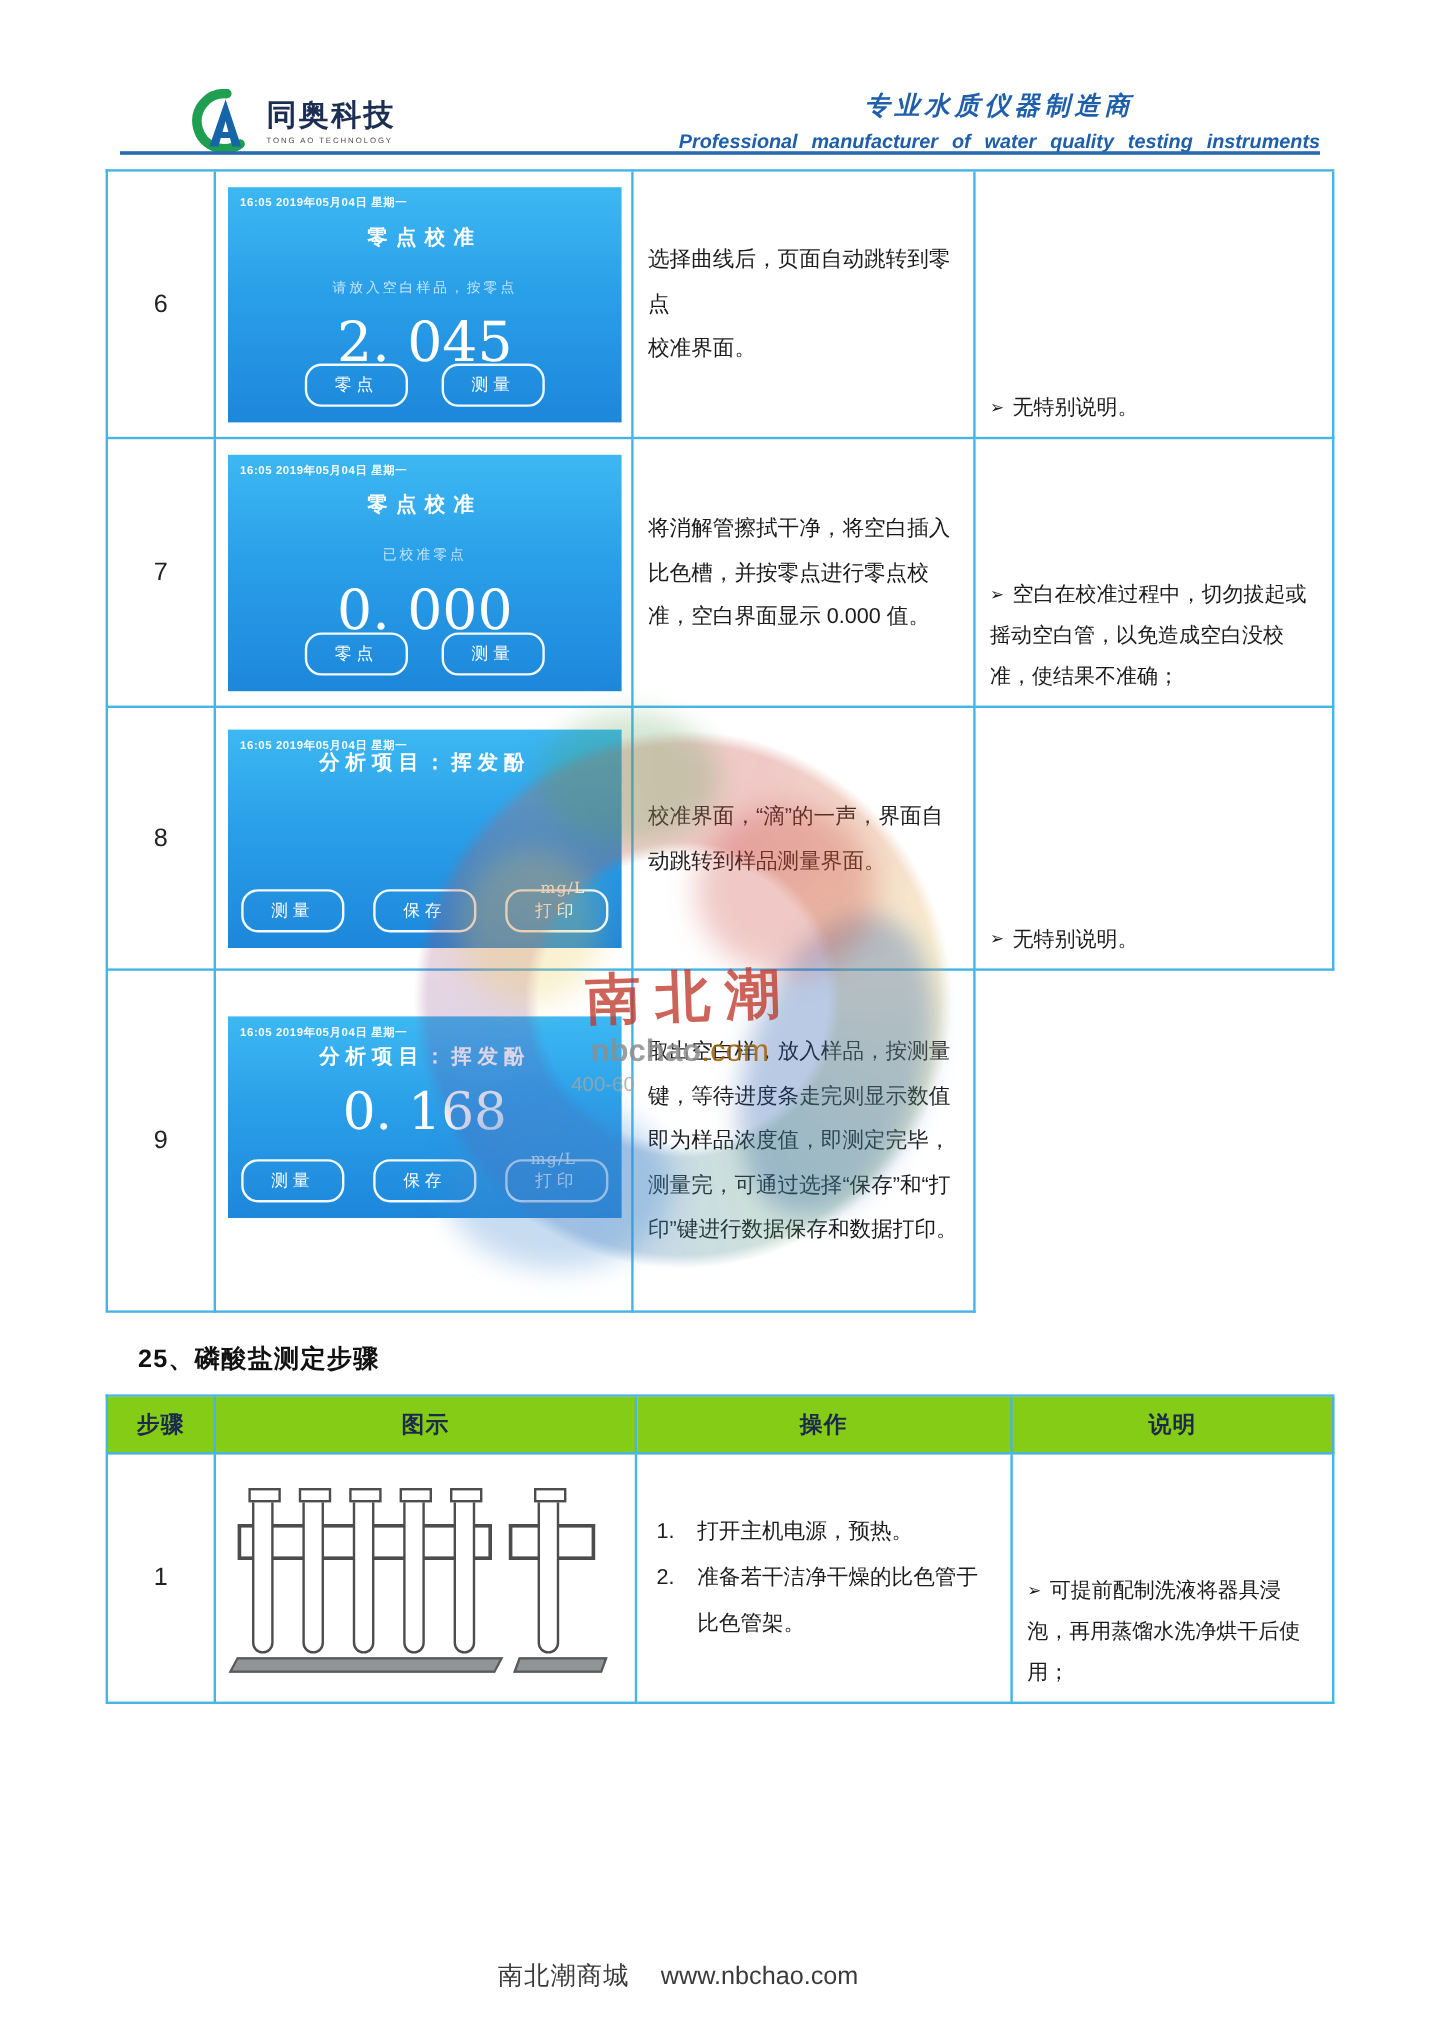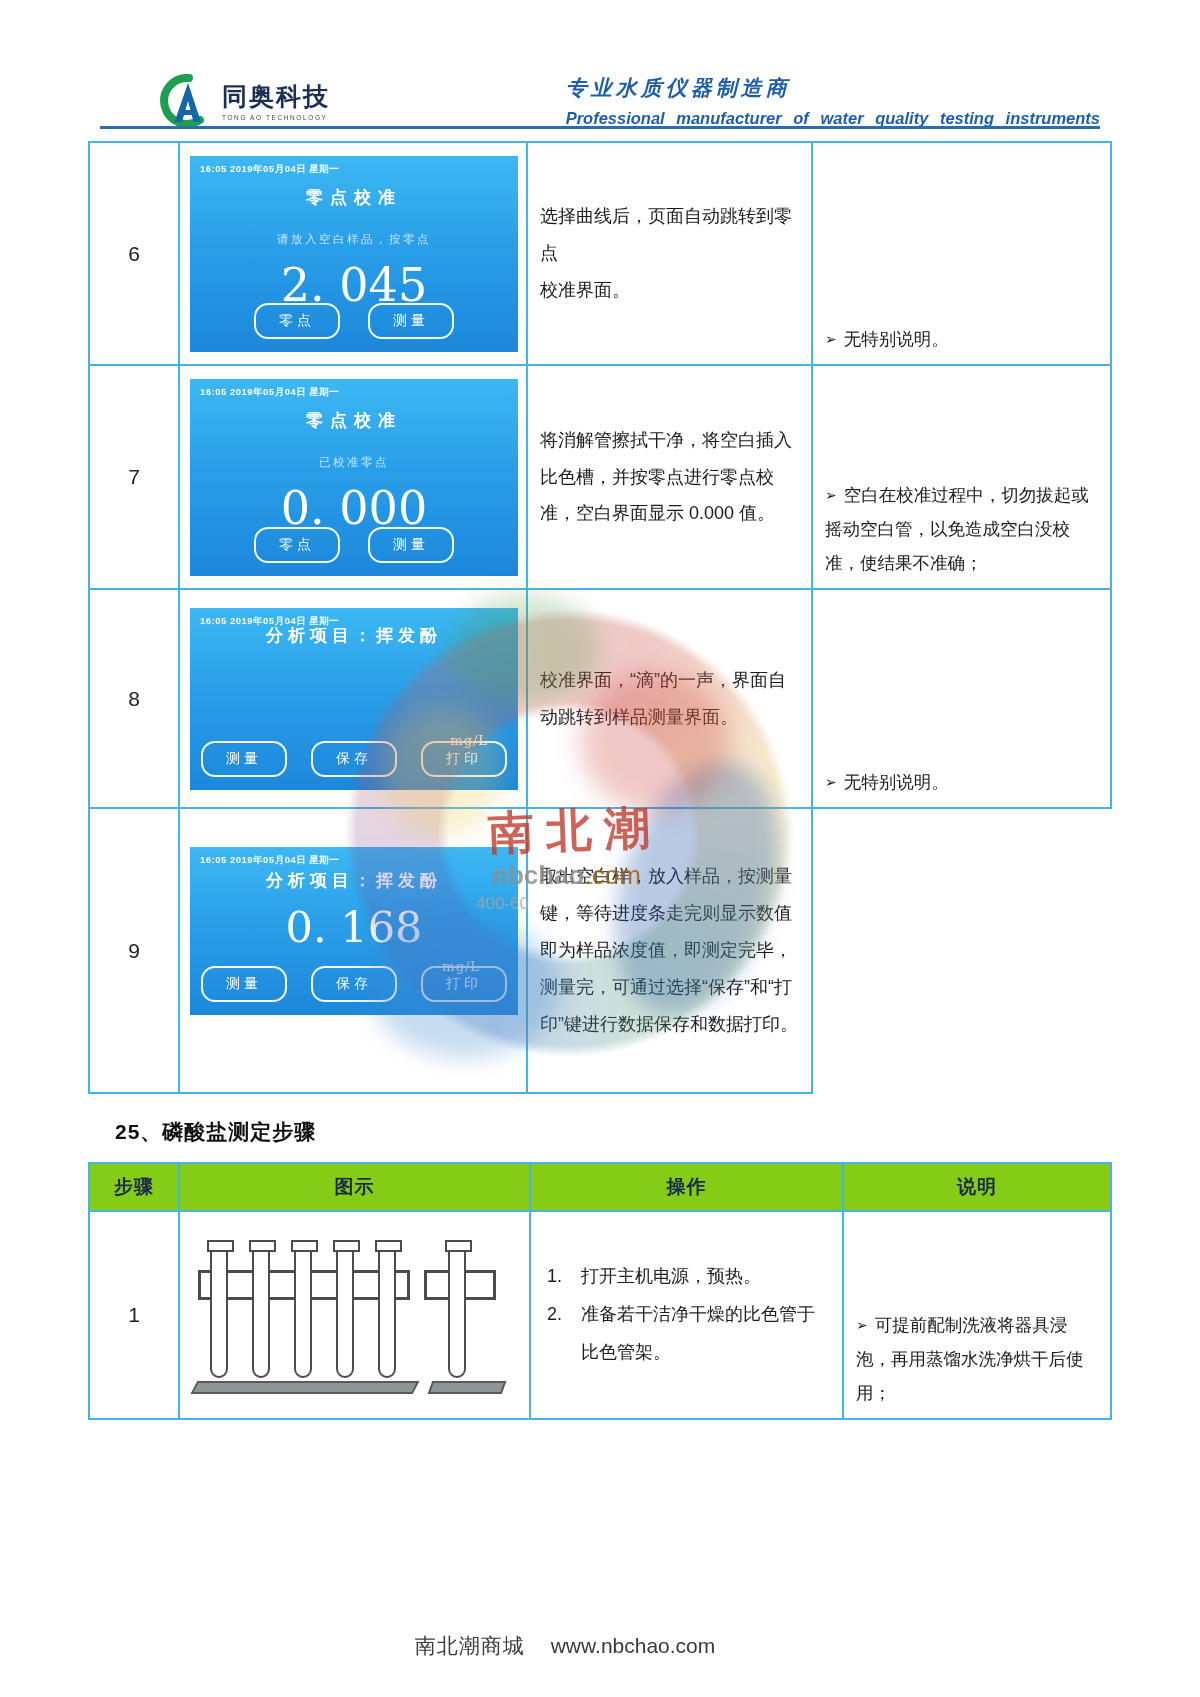--- a/index.html
+++ b/index.html
@@ -8,21 +8,21 @@
   }
   *{margin:0;padding:0;box-sizing:border-box;}
   html,body{background:#ffffff;}
   body{font-family:"Liberation Sans","DejaVu Sans",sans-serif;color:#1d1d1f;}
   .page{position:relative;width:1200px;height:1697px;background:#fff;overflow:hidden;}
 
   
   .hdr-logo{position:absolute;left:160px;top:74px;display:flex;align-items:center;gap:8px;}
   .logo-txt-cn{font-size:25px;font-weight:bold;color:#1c2f52;letter-spacing:2px;line-height:1.1;}
   .logo-txt-en{font-size:6.5px;color:#4a4a4a;letter-spacing:1.6px;margin-top:3px;}
-  .hdr-slogan{position:absolute;right:100px;top:74px;text-align:left;color:var(--blue);}
+  .hdr-slogan{position:absolute;right:100px;top:74px;text-align:center;color:var(--blue);}
   .slogan-cn{font-family:"DejaVu Serif","Liberation Serif",serif;font-style:italic;font-weight:bold;font-size:21px;letter-spacing:4px;}
   .slogan-en{font-style:italic;font-weight:bold;font-size:16.5px;word-spacing:7px;margin-top:7px;}
   .hdr-rule{position:absolute;left:100px;top:126px;width:1000px;height:2.5px;background:#2b6cb0;}
 
   
   .tbl{position:absolute;display:grid;border-top:2px solid var(--bd);border-left:2px solid var(--bd);background:#fff;}
   .tbl1{left:88px;top:141px;grid-template-columns:90px 348px 285px 299px;grid-template-rows:223px 224px 219px 285px;}
   .tbl2{left:88px;top:1162px;grid-template-columns:90px 351px 313px 268px;grid-template-rows:48px 208px;}
   .cell{border-right:2px solid var(--bd);border-bottom:2px solid var(--bd);min-width:0;}
   .step-cell{display:flex;align-items:center;justify-content:center;font-size:21px;color:#222;}

